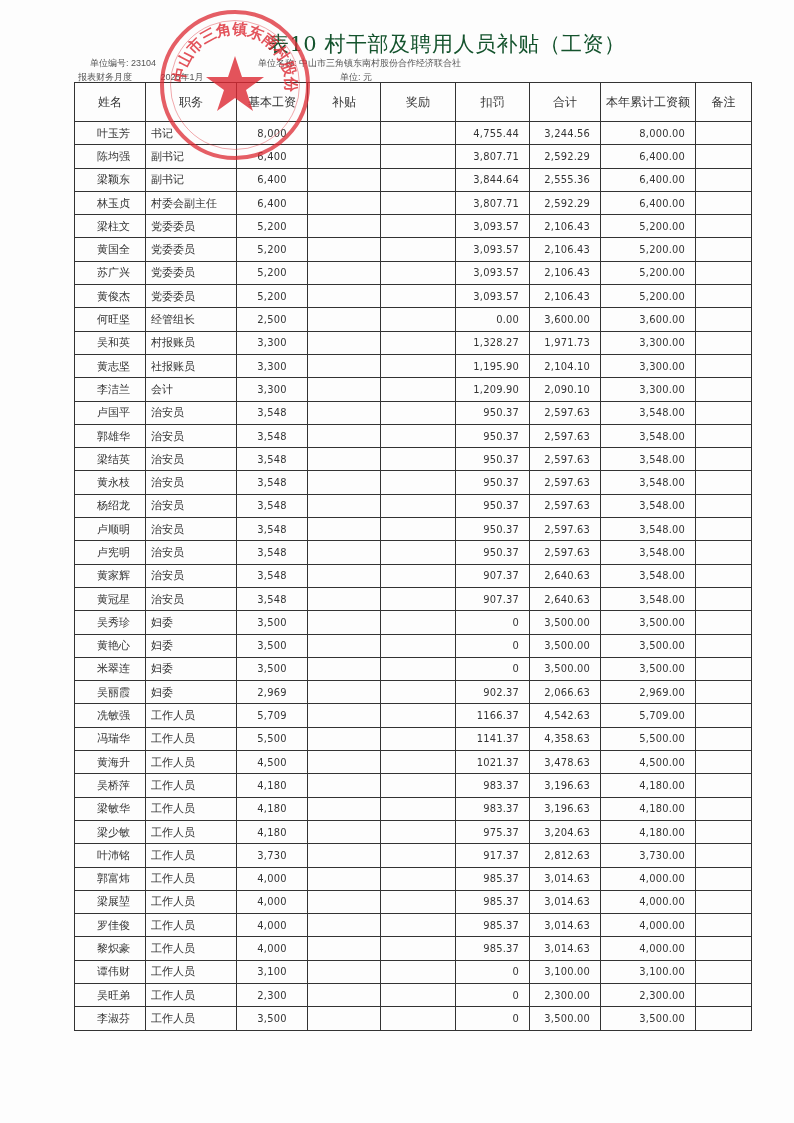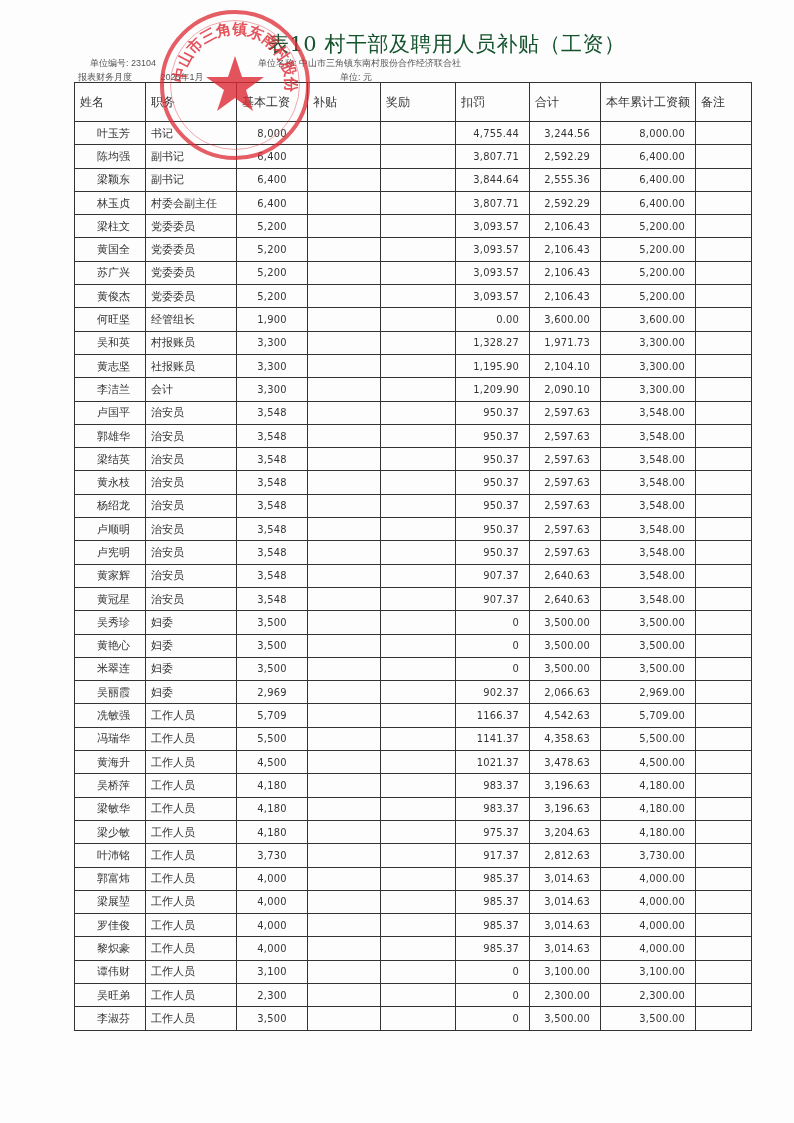--- a/index.html
+++ b/index.html
@@ -16,21 +16,21 @@
   .meta2 { left:78px; top:71px; }
   .meta3 { left:258px; top:57px; }
   .meta4 { left:340px; top:71px; }
   table {
     position:absolute; left:74px; top:82px; border-collapse:collapse; table-layout:fixed;
   }
   td, th {
     border:1px solid #333; font-size:11px; height:22.3px; padding:0 5px; overflow:hidden; white-space:nowrap;
     font-weight:normal; color:#333;
   }
-  th { height:38px; font-size:12px; text-align:left; }
+  th { height:38px; font-size:12px; text-align:center; }
   td.c { text-align:center; }
   td.l { text-align:left; padding-left:22px; }
   td.r { text-align:right; padding-right:10px; }
   td.m { }
   .num { font-family:"DejaVu Sans Condensed","DejaVu Sans", sans-serif; letter-spacing:0.2px; }
   .stamp {
     position:absolute; left:160px; top:10px; width:150px; height:150px; border-radius:50%;
     border:4px solid rgba(220,40,50,0.75); box-sizing:border-box; pointer-events:none;
   }
   .stamp-inner { position:absolute; inset:6px; border-radius:50%; border:1px solid rgba(220,40,50,0.4); }
@@ -158,21 +158,21 @@
         <td class="c"></td>
         <td class="c"></td>
         <td class="r num">3,093.57</td>
         <td class="r num">2,106.43</td>
         <td class="r num">5,200.00</td>
         <td class="c"></td>
       </tr>
       <tr>
         <td class="l">何旺坚</td>
         <td class="m">经管组长</td>
-        <td class="c num">1,900</td>
+        <td class="c num">2,500</td>
         <td class="c"></td>
         <td class="c"></td>
         <td class="r num">0.00</td>
         <td class="r num">3,600.00</td>
         <td class="r num">3,600.00</td>
         <td class="c"></td>
       </tr>
       <tr>
         <td class="l">吴和英</td>
         <td class="m">村报账员</td>

